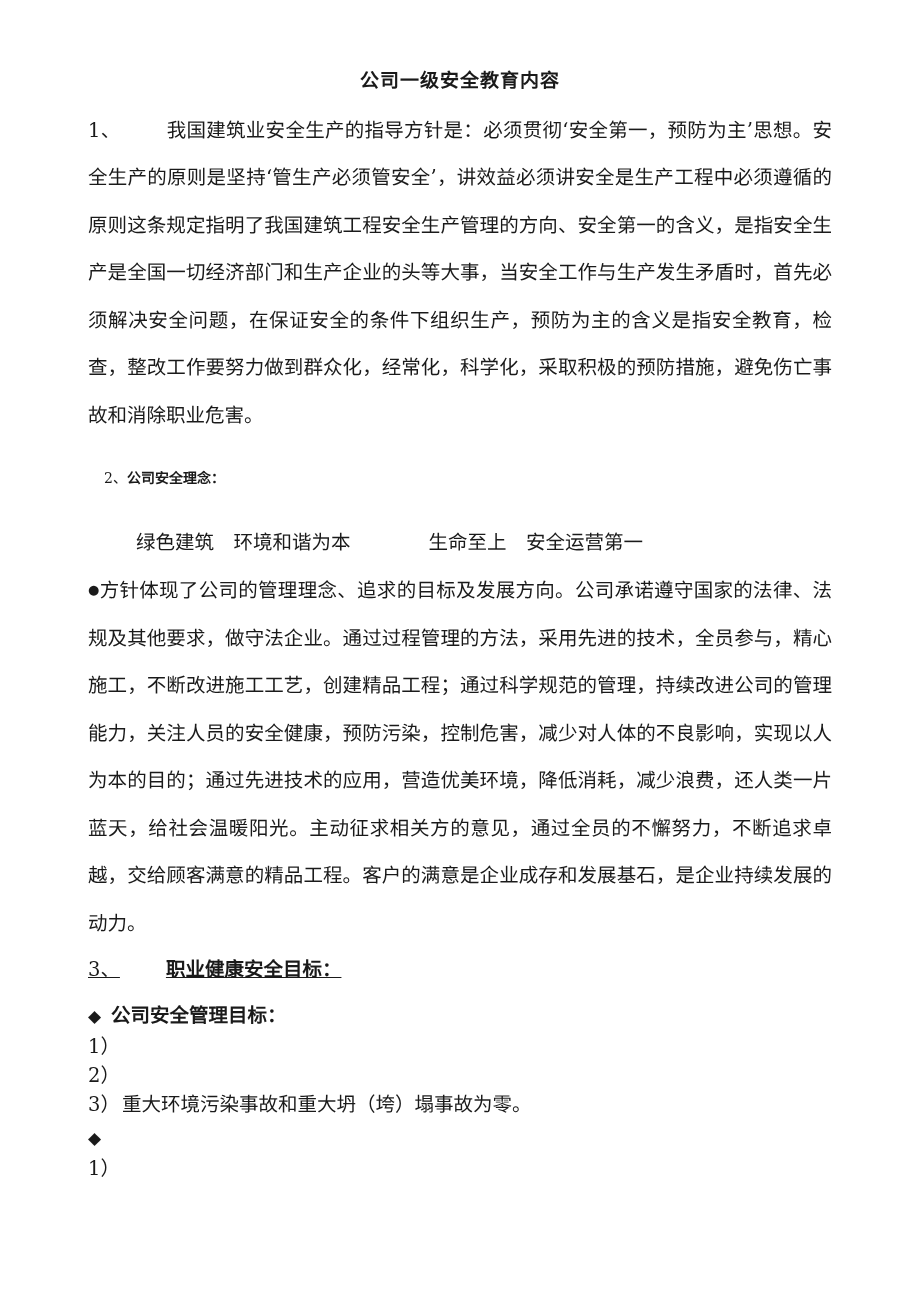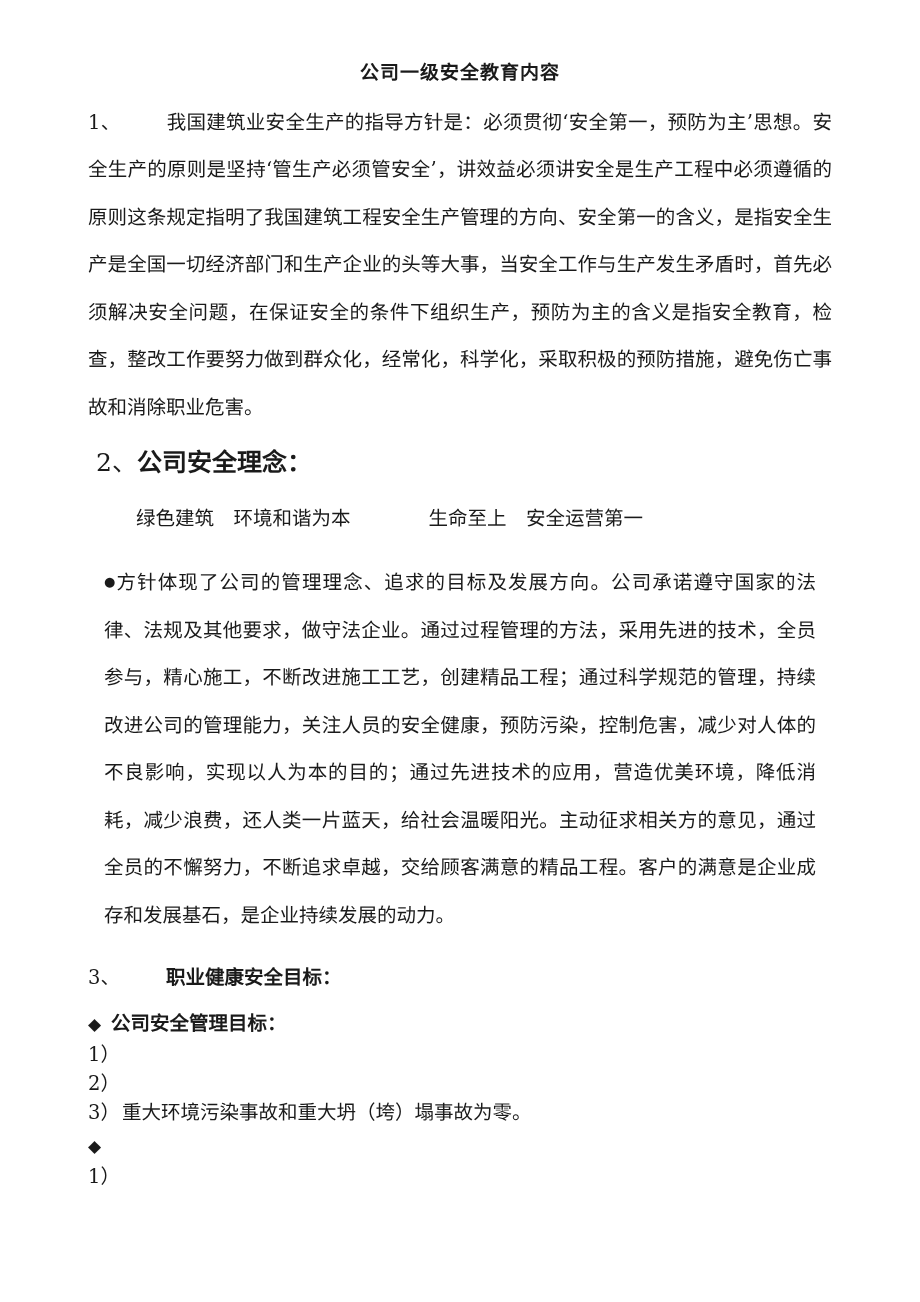--- a/index.html
+++ b/index.html
@@ -24,22 +24,22 @@
   }
   .content {
     position: absolute;
     left: 88px;
     top: 0;
     width: 744px;
   }
 
   
   .doc-title {
-    margin: 11px;
-    padding-top: 49px;
+    margin: 0;
+    padding-top: 68px;
     font-size: 19px;
     font-weight: bold;
     text-align: center;
     letter-spacing: 1px;
     line-height: 1.3;
     font-family: "DejaVu Serif", "Liberation Serif", serif;
   }
 
   
   .para {
@@ -57,51 +57,52 @@
   .num-label {
     font-family: "DejaVu Serif", "Liberation Serif", serif;
   }
   .tab-gap {
     display: inline-block;
     width: 46px;
   }
 
   
   .heading-line {
-    margin: 8px;
-    font-size: 25px;
+    margin: 16px;
+    font-size: 14px;
     line-height: 47.5px;
     font-weight: bold;
   }
   .heading-line .lead-num {
     font-weight: normal;
   }
   .heading-3 {
     margin: 0;
     font-size: 19.5px;
     line-height: 46px;
     font-weight: bold;
+    text-decoration: underline;
   }
   .heading-3 .lead-num {
     font-weight: normal;
   }
 
   
   .slogan {
     margin: 0;
     font-size: 19.5px;
     line-height: 47.5px;
     padding-left: 48px;
     white-space: pre;
     font-family: Liberation Serif, serif;
   }
 
   
   .bullet-para {
-    margin: 16px;
+    margin: 0;
     font-size: 19.5px;
     line-height: 47.5px;
     text-align: justify;
     text-justify: inter-ideograph;
     word-break: break-all;
   }
   .dot-bullet {
     font-size: 13px;
     vertical-align: 3px;
   }

